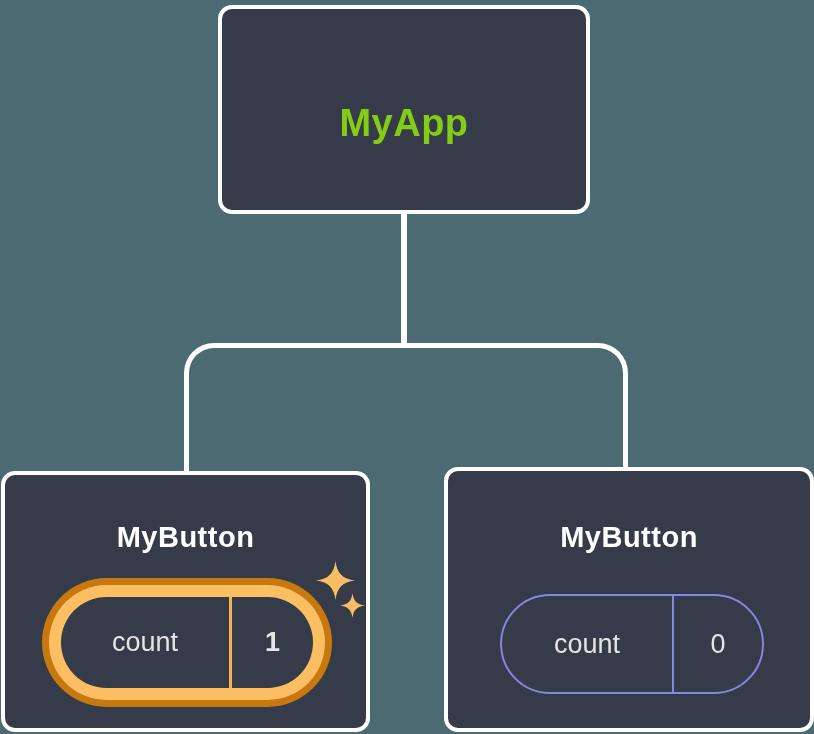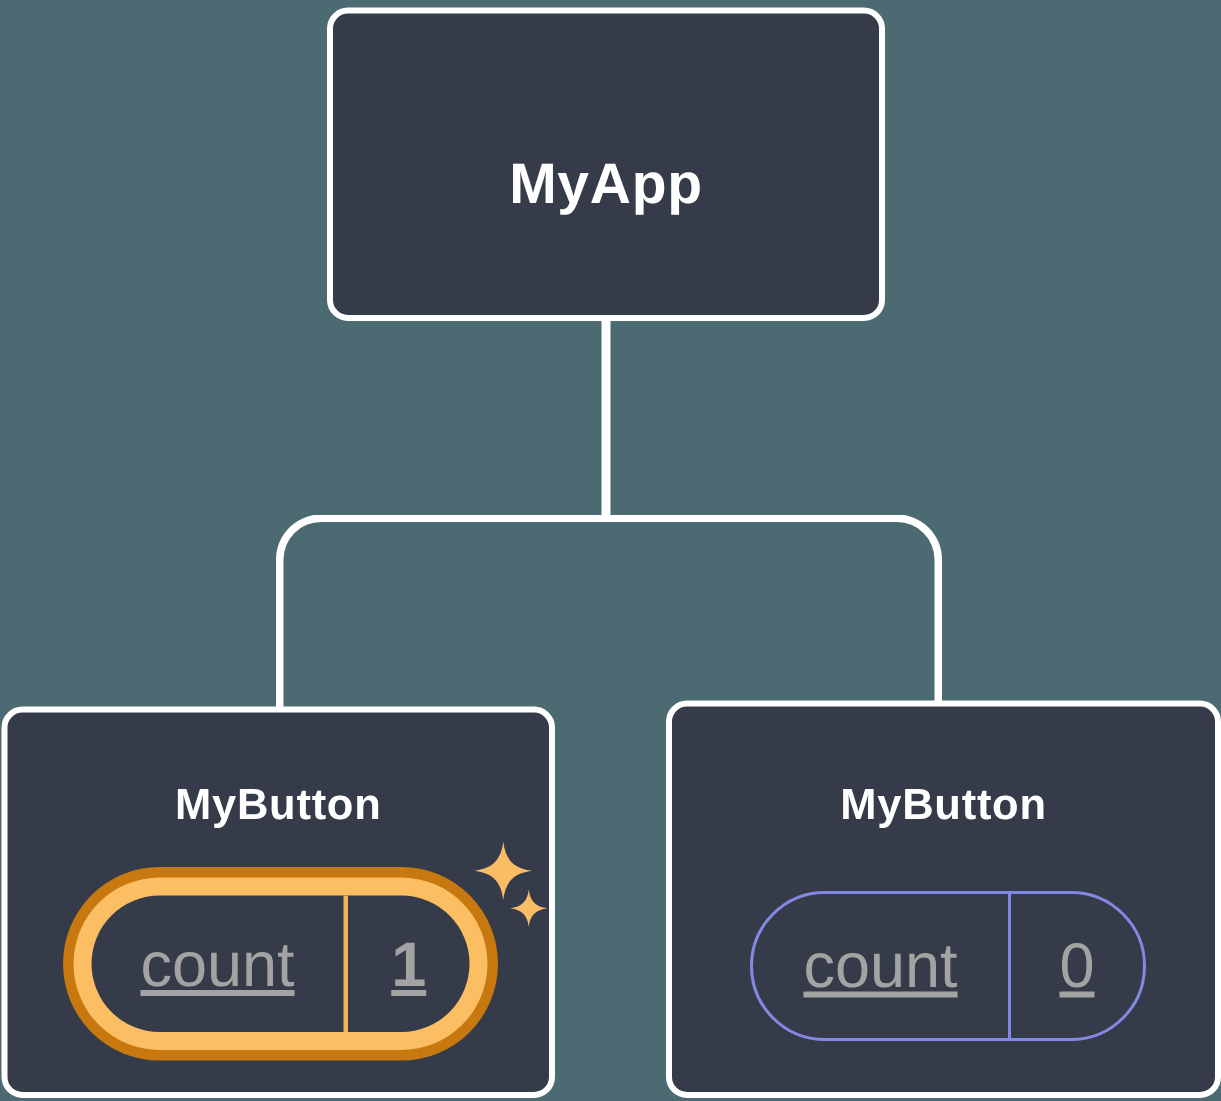--- a/index.html
+++ b/index.html
@@ -71,21 +71,21 @@
     position: absolute;
     left: 0;
     width: 100%;
     text-align: center;
     color: #ffffff;
     font-size: 29px;
     font-weight: 700;
     letter-spacing: 0.5px;
   }
   .root-title {
-    color: #ffffff;
+    color: #84cc16;
     font-size: 38px;
     font-weight: 700;
     letter-spacing: 0.5px;
     margin-top: 28px;
   }
   .node-child-left .node-title { top: 46px; }
   .node-child-right .node-title { top: 50px; }
 
   
   .pill-glow {
@@ -113,23 +113,22 @@
     background: #353b48;
     border-radius: 999px;
     display: flex;
     align-items: stretch;
     overflow: hidden;
   }
   .pill-cell {
     display: flex;
     align-items: center;
     justify-content: center;
-    color: #a3a3a3;
-    font-size: 42px;
-    text-decoration: underline;
+    color: #e5e5e5;
+    font-size: 27px;
   }
   .pill-cell-label { width: 168px; }
   .pill-cell-value { flex: 1; }
   .pill-divider-orange {
     width: 3px;
     background: #f4b453;
   }
   .value-bold { font-weight: 700; }
 
   

